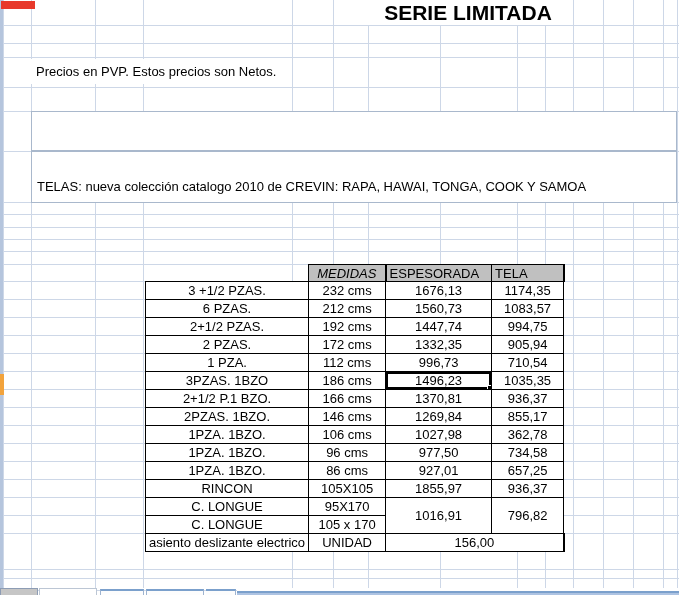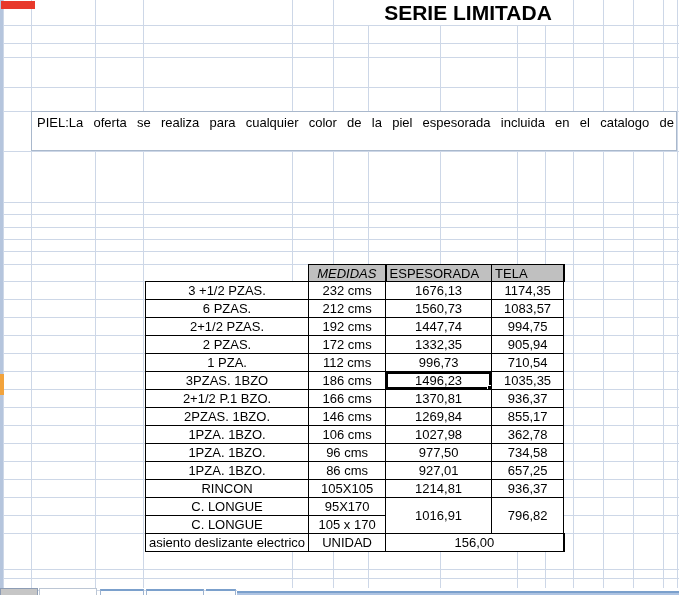--- a/index.html
+++ b/index.html
@@ -130,25 +130,28 @@
       <div class="gh" style="top: 578px;"></div>
       <div class="gh" style="top: 590px;"></div>
     </div>
 
   <div id="left-sliver"></div>
   <div id="marker-red" style="background: rgb(232, 57, 43);"></div>
   <div id="marker-orange" style="background: rgb(242, 163, 60);"></div>
 
   <div id="title">SERIE LIMITADA</div>
 
+  <div id="note-precios">Precios en PVP. Estos precios son Netos.</div>
 
   <div id="piel-cell">
-    <div id="piel-line1">PIEL:La oferta se realiza para cualquier color de la piel espesorada incluida en el catalogo de</div>
   </div>
 
+  <div id="telas-cell">
+    <span>TELAS: nueva colección catalogo 2010 de CREVIN: RAPA, HAWAI, TONGA, COOK Y SAMOA</span>
+  </div>
 
   <table id="price-table">
     <colgroup>
       <col style="width:145px">
         <col style="width:77px">
         <col style="width:106px">
         <col style="width:72px">
     </colgroup>
     <thead>
       <tr>
@@ -221,21 +224,21 @@
         </tr>
         <tr>
           <td class="c-name">1PZA. 1BZO.</td>
           <td class="c-med">86 cms</td>
           <td class="c-esp">927,01</td>
           <td class="c-tela">657,25</td>
         </tr>
         <tr>
           <td class="c-name">RINCON</td>
           <td class="c-med">105X105</td>
-          <td class="c-esp">1214,81</td>
+          <td class="c-esp">1855,97</td>
           <td class="c-tela">936,37</td>
         </tr>
         <tr>
           <td class="c-name">C. LONGUE</td>
           <td class="c-med">95X170</td>
           <td class="c-esp" rowspan="2">1016,91</td>
           <td class="c-tela" rowspan="2">796,82</td>
         </tr>
         <tr>
           <td class="c-name">C. LONGUE</td>

